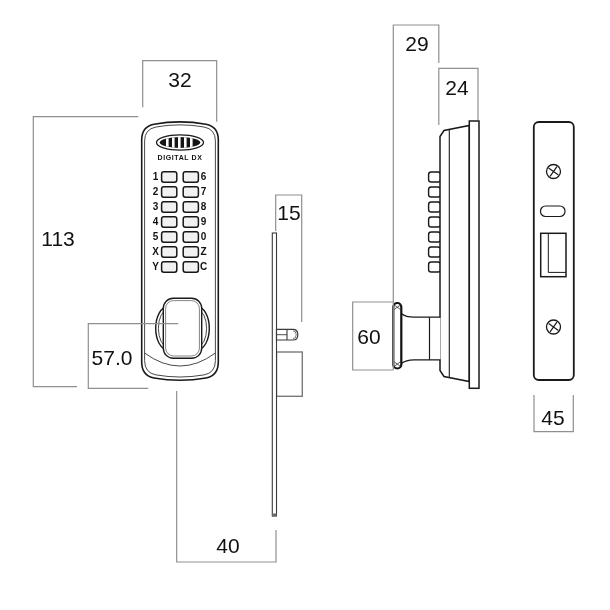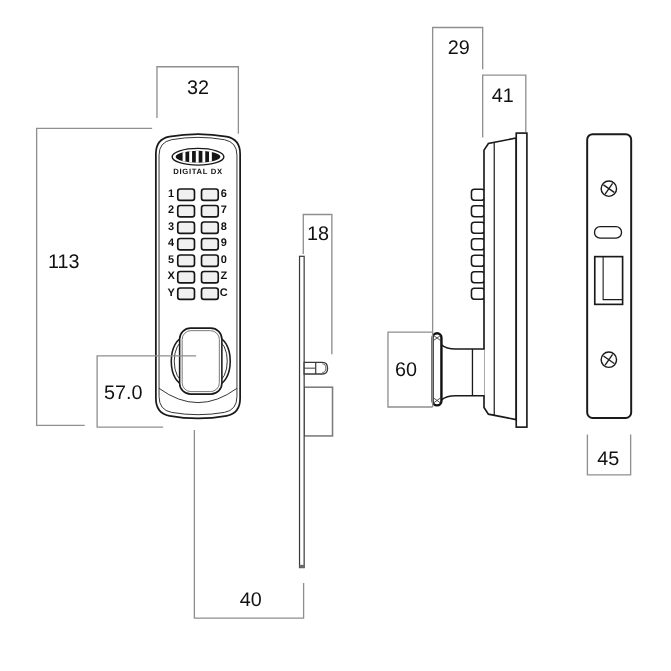--- a/index.html
+++ b/index.html
@@ -1,19 +1,19 @@
 <!DOCTYPE html>
 <html><head>
 <meta charset="utf-8">
 <style>
   html,body{margin:0;padding:0;background:#fff;}
   .canvas{position:relative;width:610px;height:610px;background:#ffffff;overflow:hidden;
           font-family:"Liberation Sans", sans-serif;}
   .canvas svg{position:absolute;left:0;top:0;}
-  .lbl{position:absolute;transform:translate(-50%,-50%);color:#111;font-size:18px;
+  .lbl{position:absolute;transform:translate(-50%,-50%);color:#111;font-size:21px;
        white-space:pre;line-height:1;}
   .lbl.small{font-size:21px;}
   .brand{position:absolute;transform:translate(-50%,-50%);color:#111;font-size:7px;
          font-weight:700;letter-spacing:0.6px;white-space:pre;}
   .kp{position:absolute;transform:translate(-50%,-50%);color:#111;font-size:10px;
       font-weight:700;line-height:1;}
 </style>
 </head>
 <body>
 
@@ -137,24 +137,24 @@
     <path d="M393.3,370 L393.3,25 L438.8,25 L438.8,63"></path>
     <path d="M438.8,125 L438.8,68.3 L478,68.3 L478,120"></path>
     <path d="M393.3,302 L352.7,302 L352.7,370 L393.3,370"></path>
     <path d="M534,395 L534,431.7 L573.3,431.7 L573.3,395"></path>
   </g>
 </svg>
 
   <div class="lbl" style="left:180px;top:79px">32</div>
   <div class="lbl" style="left:58px;top:238px">113</div>
   <div class="lbl" style="left:112px;top:357px">57.0</div>
-  <div class="lbl" style="left:289px;top:212px">18</div>
+  <div class="lbl" style="left:289px;top:212px">15</div>
   <div class="lbl" style="left:228px;top:545px">40</div>
   <div class="lbl" style="left:417px;top:43px">29</div>
-  <div class="lbl" style="left:457px;top:87px">41</div>
+  <div class="lbl" style="left:457px;top:87px">24</div>
   <div class="lbl" style="left:369px;top:336px">60</div>
   <div class="lbl" style="left:553px;top:417px">45</div>
 
   <div class="brand" style="left:180px;top:157px">DIGITAL DX</div>
 
   <div class="kp" style="left:155.5px;top:177px">1</div>
   <div class="kp" style="left:203.5px;top:177px">6</div>
   <div class="kp" style="left:155.5px;top:192px">2</div>
   <div class="kp" style="left:203.5px;top:192px">7</div>
   <div class="kp" style="left:155.5px;top:207px">3</div>

